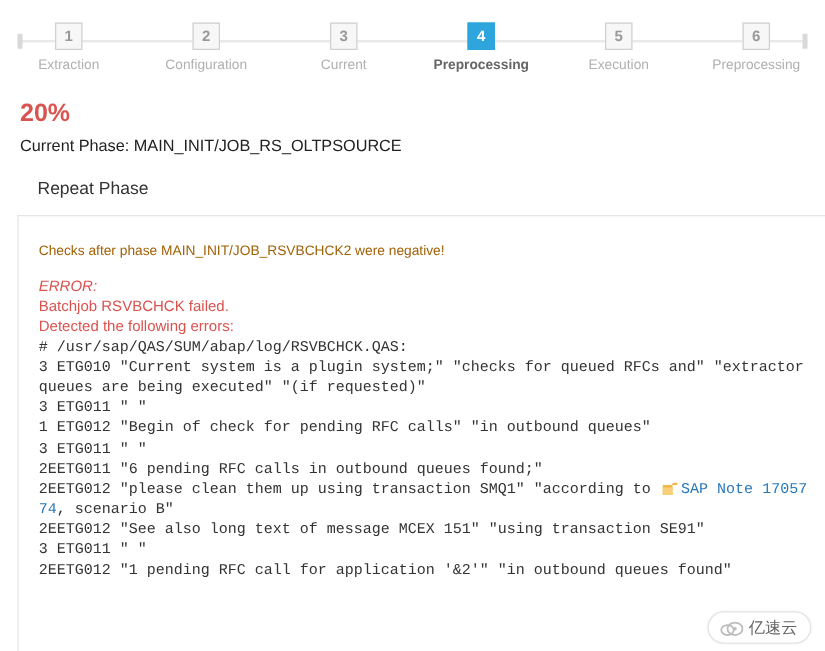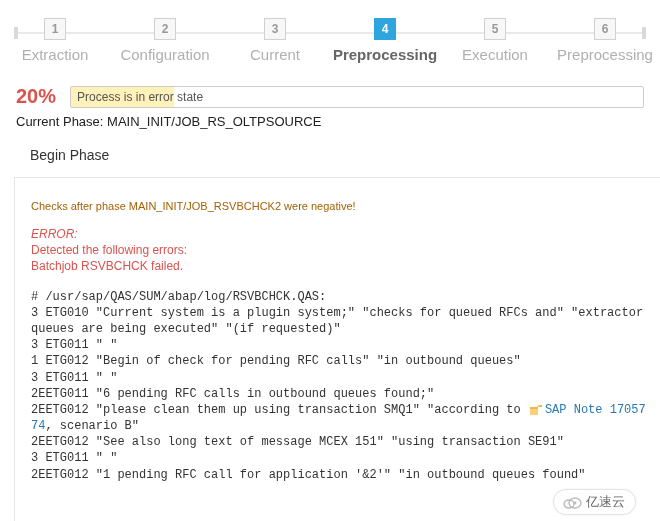--- a/index.html
+++ b/index.html
@@ -49,21 +49,21 @@
     height: 20px;
     line-height: 20px;
     border: 1px solid #d0d0d0;
     background: #f7f7f7;
     color: #999999;
     font-size: 12px;
     font-weight: bold;
   }
   .step-label {
     margin-top: 6px;
-    font-size: 15px;
+    font-size: 11px;
     color: #b0b0b0;
   }
   .step.active .step-num {
     background: #2ea6dd;
     border-color: #2ea6dd;
     color: #ffffff;
   }
   .step.active .step-label {
     color: #666666;
     font-weight: bold;
@@ -119,21 +119,20 @@
     font-family: "Courier New", monospace;
     font-size: 12px;
     color: #333333;
     margin-bottom: 14px;
     line-height: 1.35;
   }
   .err-block {
     font-size: 12px;
     color: #d9534f;
     line-height: 1.35;
-    margin-bottom: 14px;
   }
   .err-block .lbl { font-style: italic; }
   .loglines {
     font-family: "Courier New", monospace;
     font-size: 12px;
     color: #333333;
     line-height: 1.35;
     word-break: break-all;
   }
   .loglines .line { display: block; }
@@ -145,21 +144,21 @@
     vertical-align: middle;
     margin: 0 3px 2px 2px;
   }
   .sap-link {
     color: #2a78b8;
     font-family: "Courier New", monospace;
     font-size: 12px;
   }
   .watermark {
     position: absolute;
-    right: 24px;
+    right: 11px;
     bottom: 6px;
     background: #ffffff;
     border: 1px solid #e4e4e4;
     border-radius: 14px;
     padding: 3px 10px 3px 8px;
     display: flex;
     align-items: center;
     font-size: 13px;
     color: #666666;
     box-shadow: 0 0 2px rgba(0,0,0,0.08);
@@ -194,35 +193,34 @@
     <div class="step-label">Execution</div>
   </div>
   <div class="step">
     <div class="step-num">6</div>
     <div class="step-label">Preprocessing</div>
   </div>
 </div>
 
 <div class="status-row">
   <div class="pct">20%</div>
-  <div class="status-box">Process is in error state</div>
 </div>
 
 <div class="phase-line">
   <span class="bold">Current Phase: </span><span class="bold">MAIN_INIT/JOB_RS_OLTPSOURCE</span>
 </div>
 
-<div class="repeat">Begin Phase</div>
+<div class="repeat">Repeat Phase</div>
 
 <div class="panel">
   <div class="err-heading">Checks after phase MAIN_INIT/JOB_RSVBCHCK2 were negative!</div>
   <div class="err-block">
     <div class="lbl">ERROR:</div>
+    <div>Batchjob RSVBCHCK failed.</div>
     <div>Detected the following errors:</div>
-    <div>Batchjob RSVBCHCK failed.</div>
   </div>
   <div class="loglines">
     <span class="line"># /usr/sap/QAS/SUM/abap/log/RSVBCHCK.QAS:</span>
     <span class="line">3 ETG010 "Current system is a plugin system;" "checks for queued RFCs and" "extractor queues are being executed" "(if requested)"</span>
     <span class="line">3 ETG011 " "</span>
     <span class="line">1 ETG012 "Begin of check for pending RFC calls" "in outbound queues"</span>
     <span class="line">3 ETG011 " "</span>
     <span class="line">2EETG011 "6 pending RFC calls in outbound queues found;"</span>
     <span class="with-link"><span>2EETG012 "please clean them up using transaction SMQ1" "according to </span><span class="note-icon"><svg width="12" height="10" viewBox="0 0 12 10">
             <polygon points="0,2 7,2 9,0 12,0 12,2 8,2 8,10 0,10" fill="#f0b84a"></polygon>

